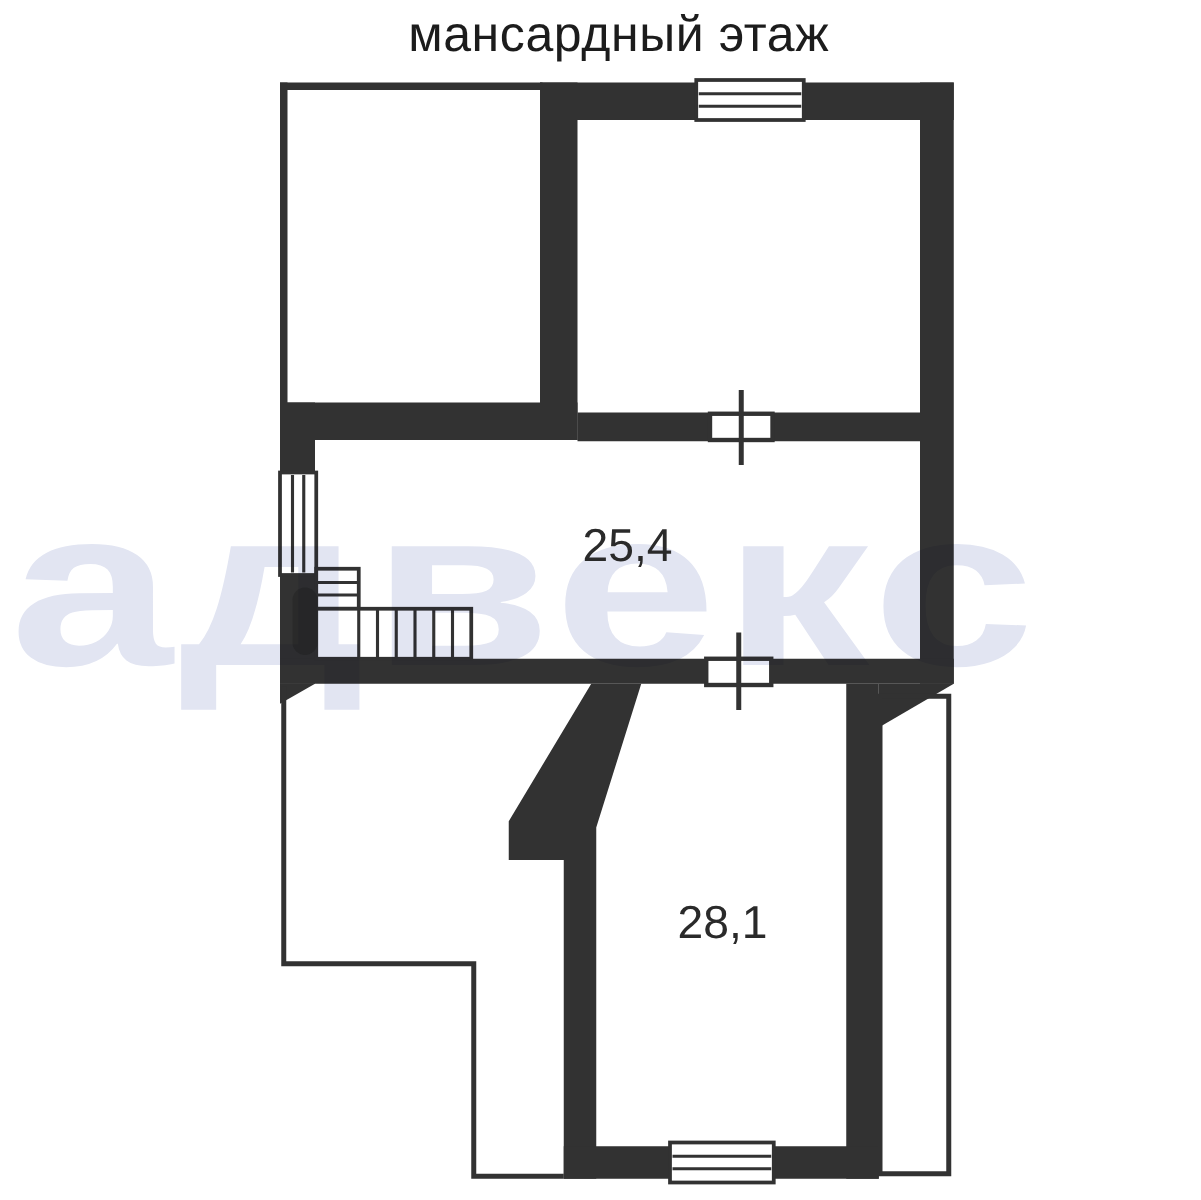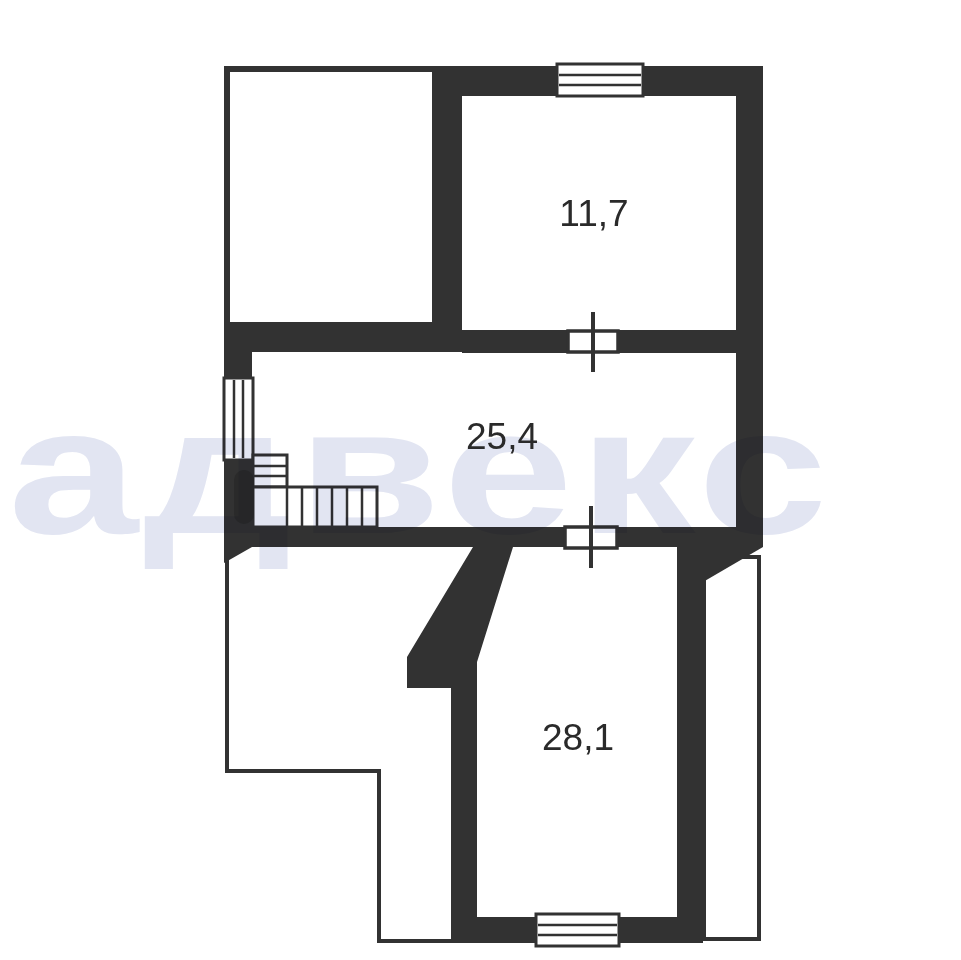--- a/index.html
+++ b/index.html
@@ -40,20 +40,21 @@
     letter-spacing:4px;color:var(--watermark);
     transform:scaleX(1.3);transform-origin:left center;
     mix-blend-mode:multiply;pointer-events:none;white-space:nowrap;
   }
 </style>
 </head>
 <body>
 
 <div class="stage">
 
+  <div class="page-title">мансардный этаж</div>
 
   <svg class="plan-svg" width="961" height="960" viewBox="0 0 961 960">
 
     <g>
 
       <rect class="wall" x="224" y="66" width="210" height="6"></rect>
 
       <rect class="wall" x="224" y="66" width="6" height="262"></rect>
 
       <rect class="wall" x="224" y="322" width="238" height="30"></rect>
@@ -121,17 +122,16 @@
       <line class="doorline" x1="593" y1="312" x2="593" y2="372"></line>
     </g>
     <g>
       <rect class="doorbox" x="565" y="527" width="52" height="21"></rect>
       <line class="doorline" x1="591" y1="506" x2="591" y2="568"></line>
     </g>
   </svg>
 
   <div class="watermark">адвекс</div>
 
-  <div class="room-label label-11">11,7</div>
   <div class="room-label label-25">25,4</div>
   <div class="room-label label-19">28,1</div>
 
 </div>
 
 </body></html>

